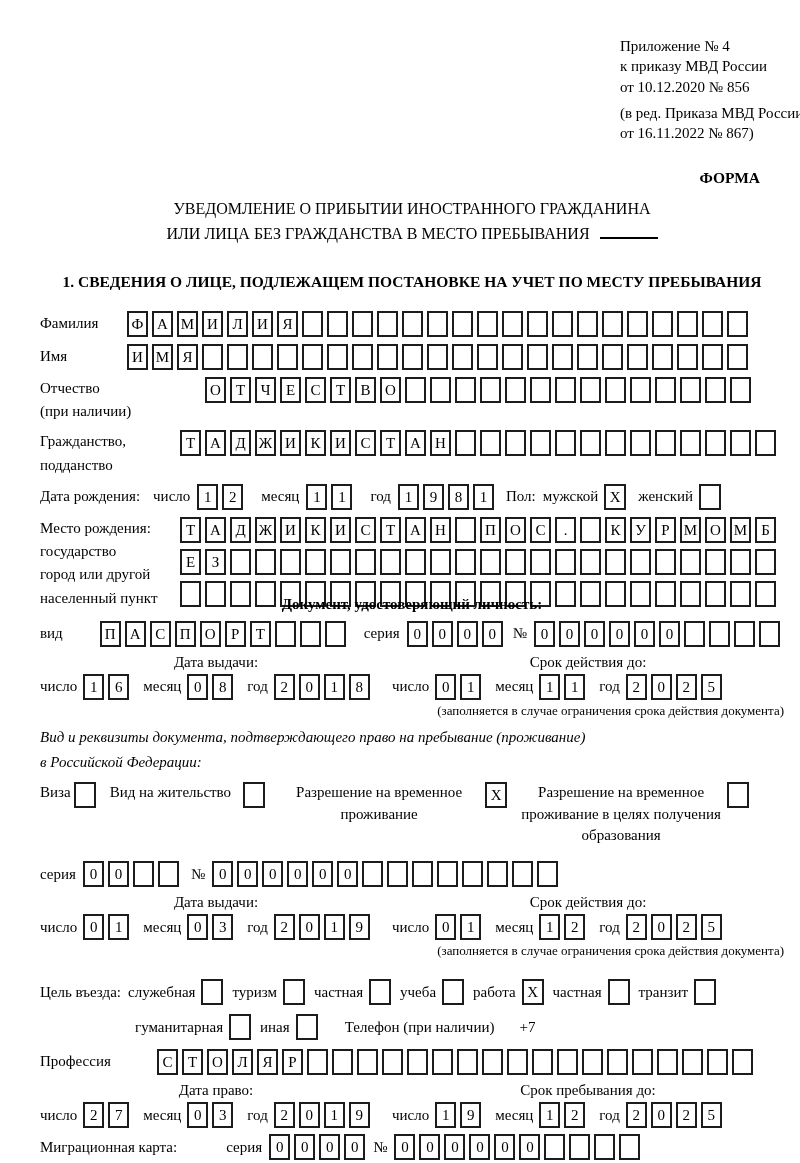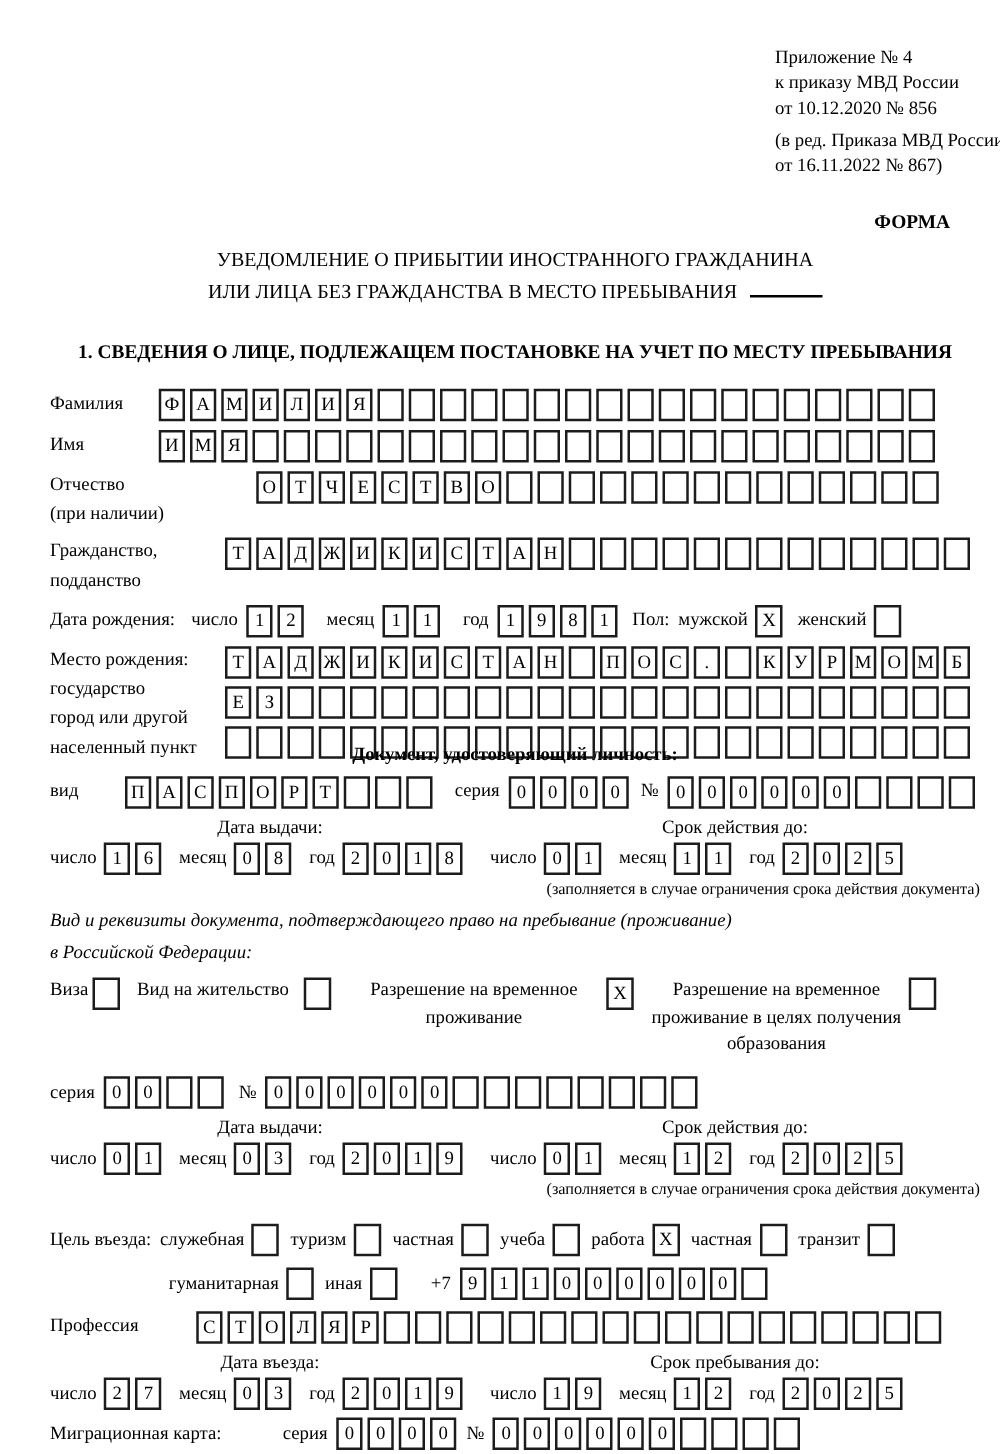--- a/index.html
+++ b/index.html
@@ -268,32 +268,32 @@
 
   <div class="purpose-row indent95">
     <span class="purpose-item">
         <span>гуманитарная</span>
         <span class="checkbox"></span>
       </span>
     <span class="purpose-item">
         <span>иная</span>
         <span class="checkbox"></span>
       </span>
+    <span class="inline-lbl" style="margin-left:18px;">Телефон (при наличии)</span>
     <span class="inline-lbl" style="margin-left:18px;">+7</span>
-    <span class="cells"><span class="cell">9</span><span class="cell">1</span><span class="cell">1</span><span class="cell">0</span><span class="cell">0</span><span class="cell">0</span><span class="cell">0</span><span class="cell">0</span><span class="cell">0</span><span class="cell"></span></span>
   </div>
 
   <div class="row">
     <div class="lblcol w117">Профессия</div>
     <div class="cells"><span class="cell">С</span><span class="cell">Т</span><span class="cell">О</span><span class="cell">Л</span><span class="cell">Я</span><span class="cell">Р</span><span class="cell"></span><span class="cell"></span><span class="cell"></span><span class="cell"></span><span class="cell"></span><span class="cell"></span><span class="cell"></span><span class="cell"></span><span class="cell"></span><span class="cell"></span><span class="cell"></span><span class="cell"></span><span class="cell"></span><span class="cell"></span><span class="cell"></span><span class="cell"></span><span class="cell"></span><span class="cell"></span></div>
   </div>
 
   <div class="dg-pair" style="margin-top:6px;">
     <div class="dg-left">
-      <div class="dg-head">Дата въезда:</div>
+      <div class="dg-head">Дата право:</div>
       <div class="dg-row">
         <span class="lbl">число</span>
         <span class="cells"><span class="cell">2</span><span class="cell">7</span></span>
         <span class="lbl">месяц</span>
         <span class="cells"><span class="cell">0</span><span class="cell">3</span></span>
         <span class="lbl">год</span>
         <span class="cells"><span class="cell">2</span><span class="cell">0</span><span class="cell">1</span><span class="cell">9</span></span>
       </div>
     </div>
     <div class="dg-right">

